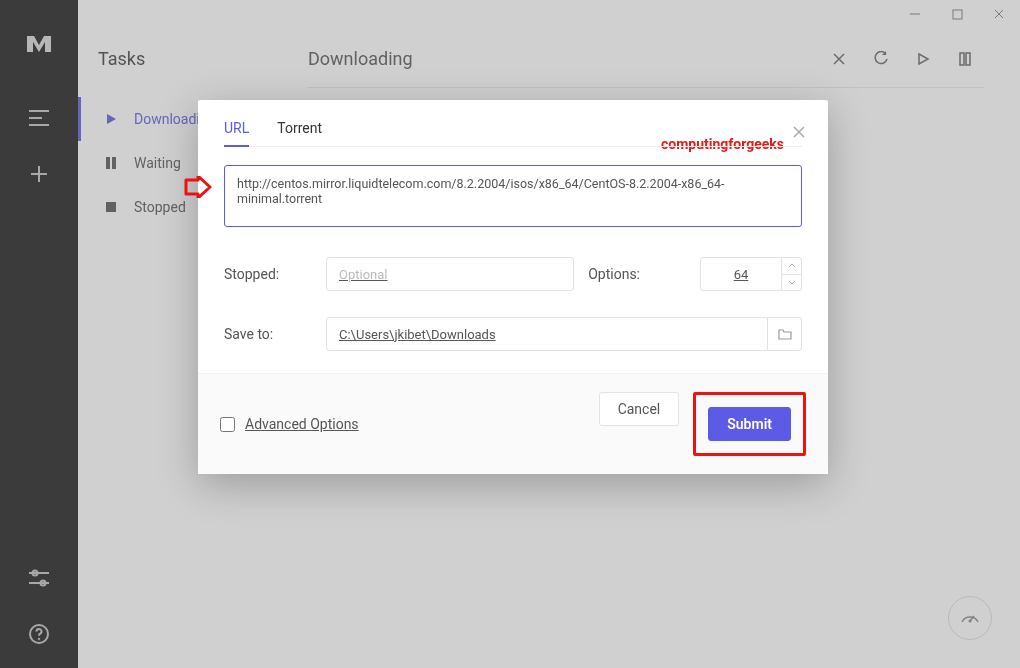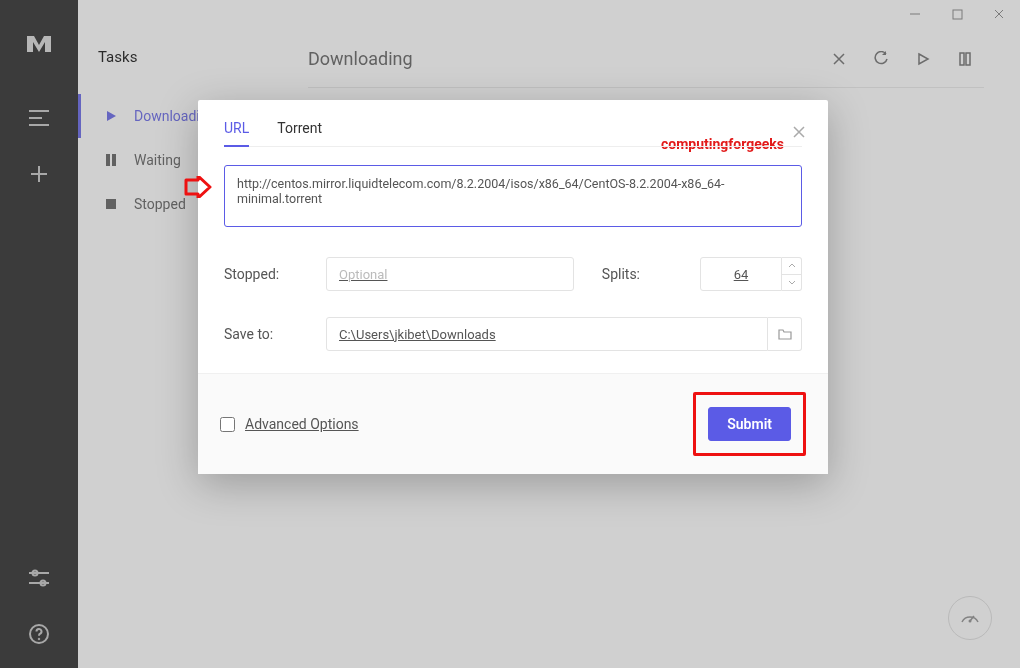--- a/index.html
+++ b/index.html
@@ -15,21 +15,21 @@
   .rail .spacer { flex: 1; }
 
   
   .content { flex: 1; display: flex; flex-direction: column; background: #fff; position: relative; }
   .titlebar { height: 28px; display: flex; justify-content: flex-end; align-items: center; padding-right: 14px; gap: 28px; }
   .titlebar .tb-btn { width: 14px; height: 14px; display:flex; align-items:center; justify-content:center; cursor:pointer; color:#7d7d7d; }
 
   .body-row { display: flex; flex: 1; }
 
   .sidebar { width: 230px; padding-top: 20px; }
-  .sidebar-title { font-size: 15px; color: #000000; padding: 0 20px 28px 20px; }
+  .sidebar-title { font-size: 18px; color: #404040; padding: 0 20px 28px 20px; }
   .sidebar-item { height: 44px; display: flex; align-items: center; padding-left: 24px; font-size: 14px; color: #555; cursor: pointer; }
   .sidebar-item.active { color: #5b5be6; background: #f6f6ff00; }
   .sidebar-item .icon { width: 18px; height: 18px; margin-right: 14px; display:flex; align-items:center; justify-content:center;}
 
   .main { flex: 1; padding: 20px 30px 0 0; display: flex; flex-direction: column; }
   .main-title-row { display:flex; align-items:center; justify-content:space-between; padding-right:10px; border-bottom: 1px solid #e8e8e8; padding-bottom: 18px; margin-right: 6px;}
   .main-title { font-size: 18px; color: #555; }
   .main-actions { display:flex; gap: 24px; align-items:center; }
   .main-actions .ma-btn { width:18px; height:18px; display:flex; align-items:center; justify-content:center; cursor:pointer; color:#666; }
 
@@ -243,21 +243,21 @@
       </div>
     </div>
 
     <div class="dialog-body">
       <textarea class="url-area" style="">http://centos.mirror.liquidtelecom.com/8.2.2004/isos/x86_64/CentOS-8.2.2004-x86_64-minimal.torrent</textarea>
 
       <div class="form-row">
         <div class="label">Stopped:</div>
         <input class="text-input rename-input" placeholder="Optional" style="">
         <div class="splits-group">
-          <div class="splits-label">Splits:</div>
+          <div class="splits-label">Options:</div>
           <input class="text-input splits-input" value="64" style="">
           <div class="splits-stepper">
             <div>
                 <svg width="8" height="5" viewBox="0 0 8 5">
                   <path d="M1 4 L4 1 L7 4" fill="none" stroke="#aaa" stroke-width="1"></path>
                 </svg>
               </div>
             <div>
                 <svg width="8" height="5" viewBox="0 0 8 5">
                   <path d="M1 1 L4 4 L7 1" fill="none" stroke="#aaa" stroke-width="1"></path>
@@ -277,20 +277,21 @@
         </div>
       </div>
     </div>
 
     <div class="dialog-foot">
       <label class="adv">
         <input type="checkbox" style="">
         <span>Advanced Options</span>
       </label>
       <div class="foot-btns">
+        <div class="btn btn-cancel">Cancel</div>
         <div class="submit-highlight">
           <div class="btn btn-submit">Submit</div>
         </div>
       </div>
     </div>
   </div>
 
 </div>
 
 </body></html>

